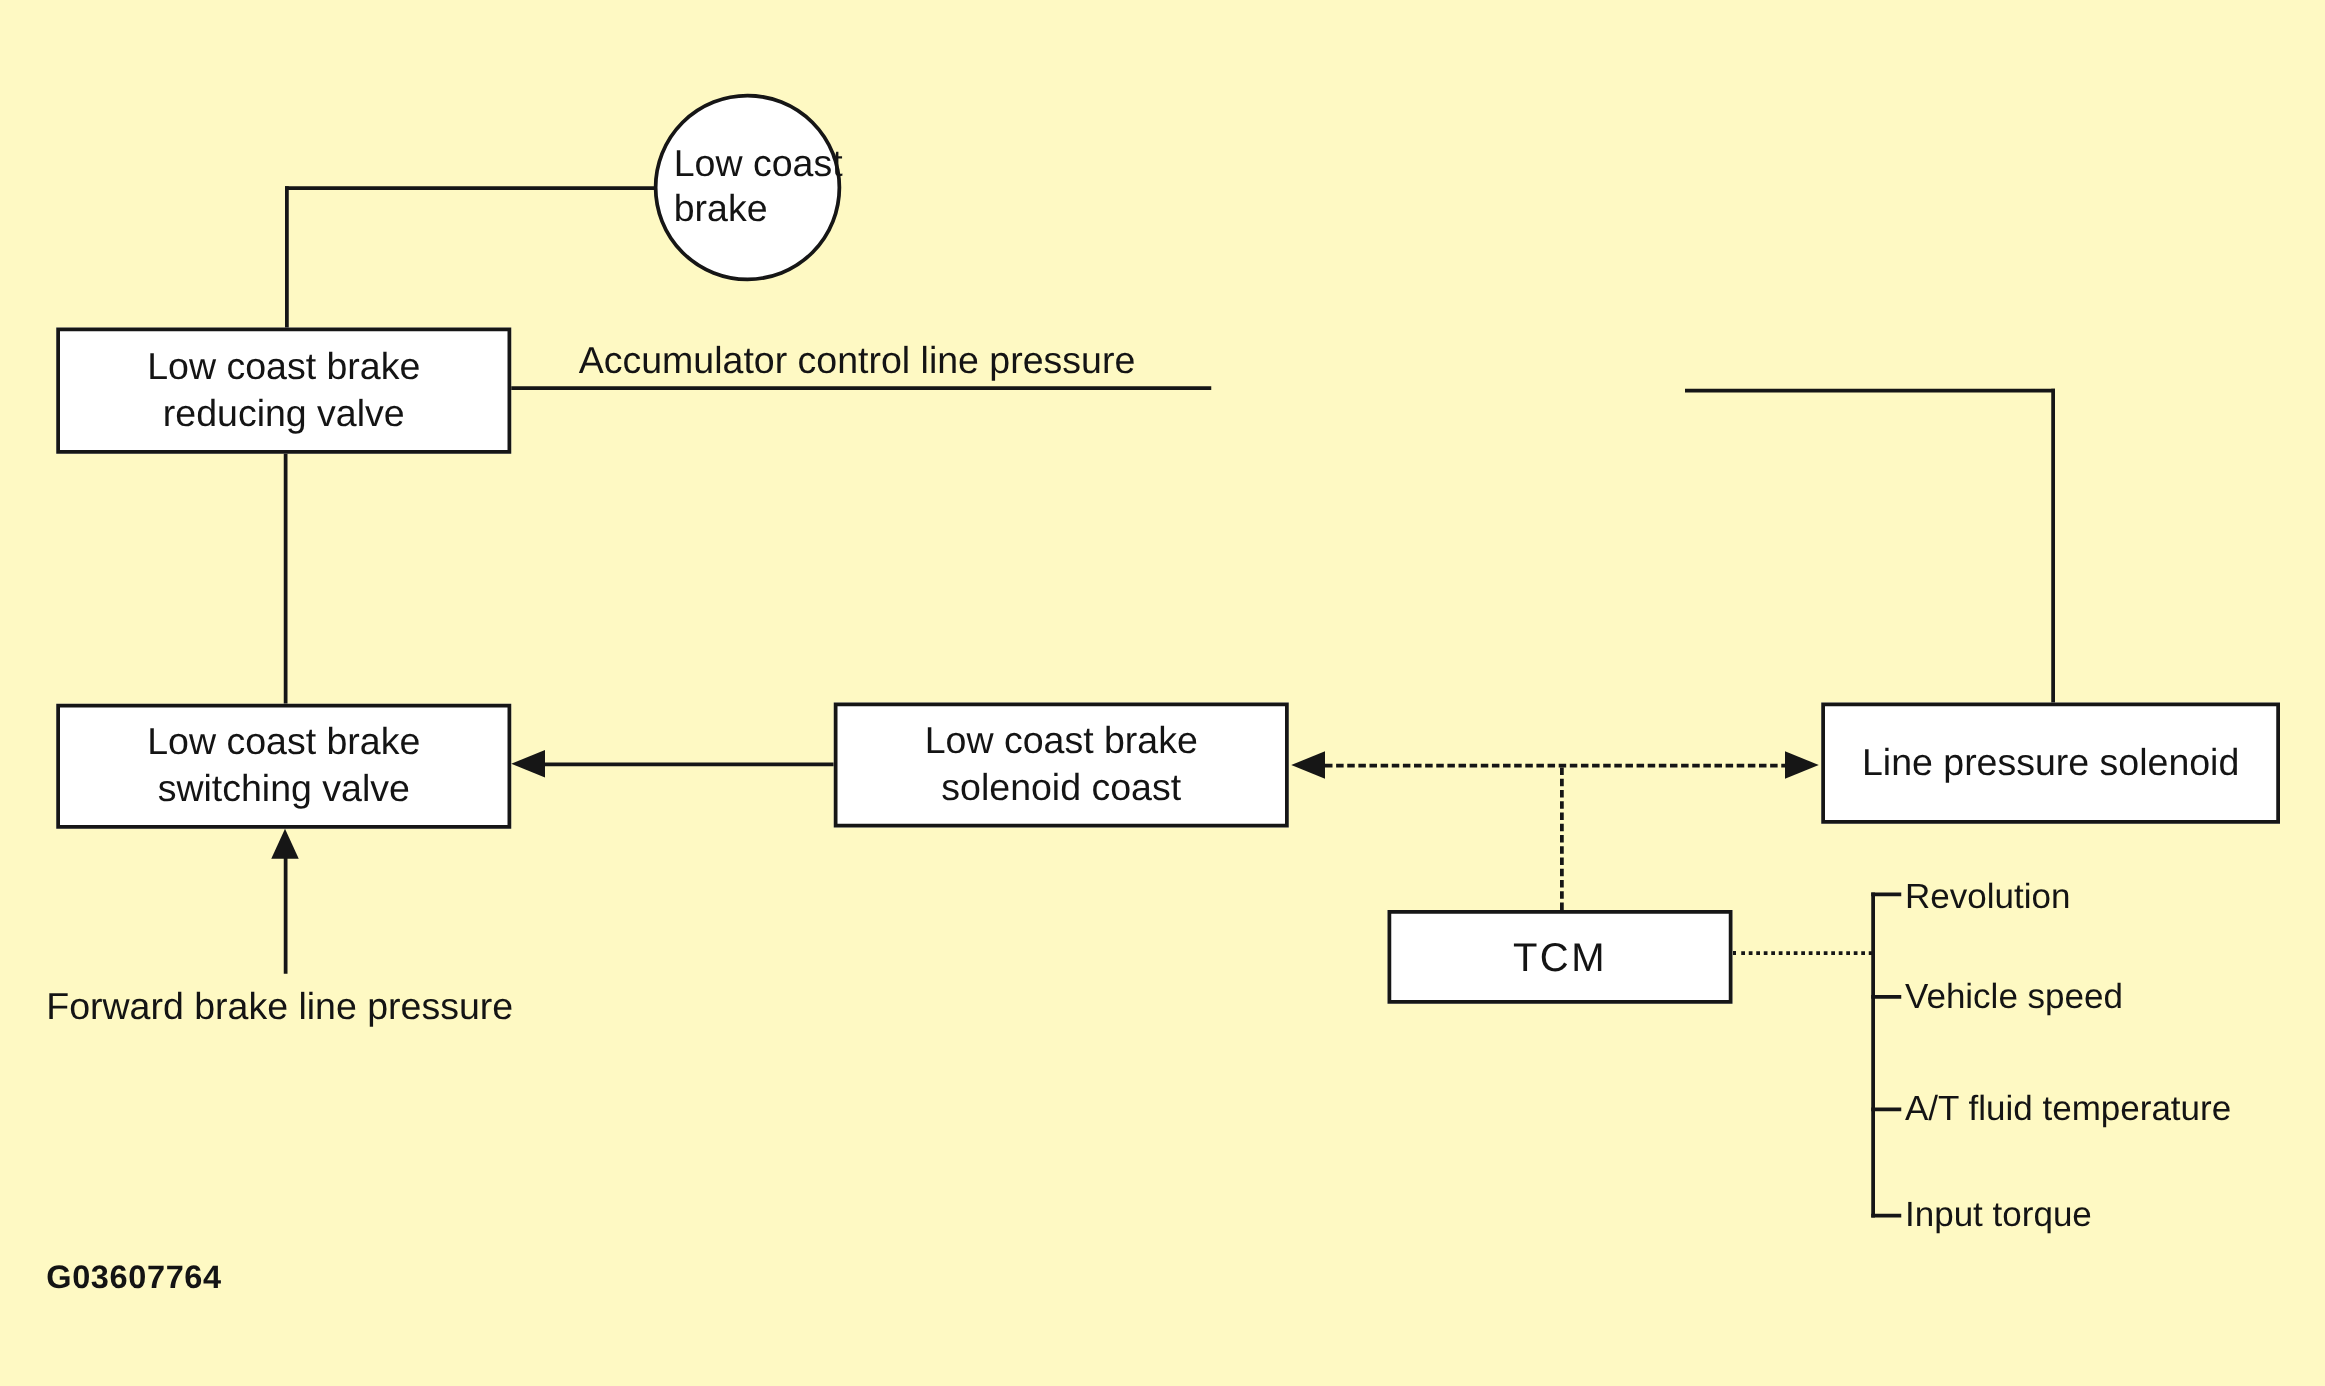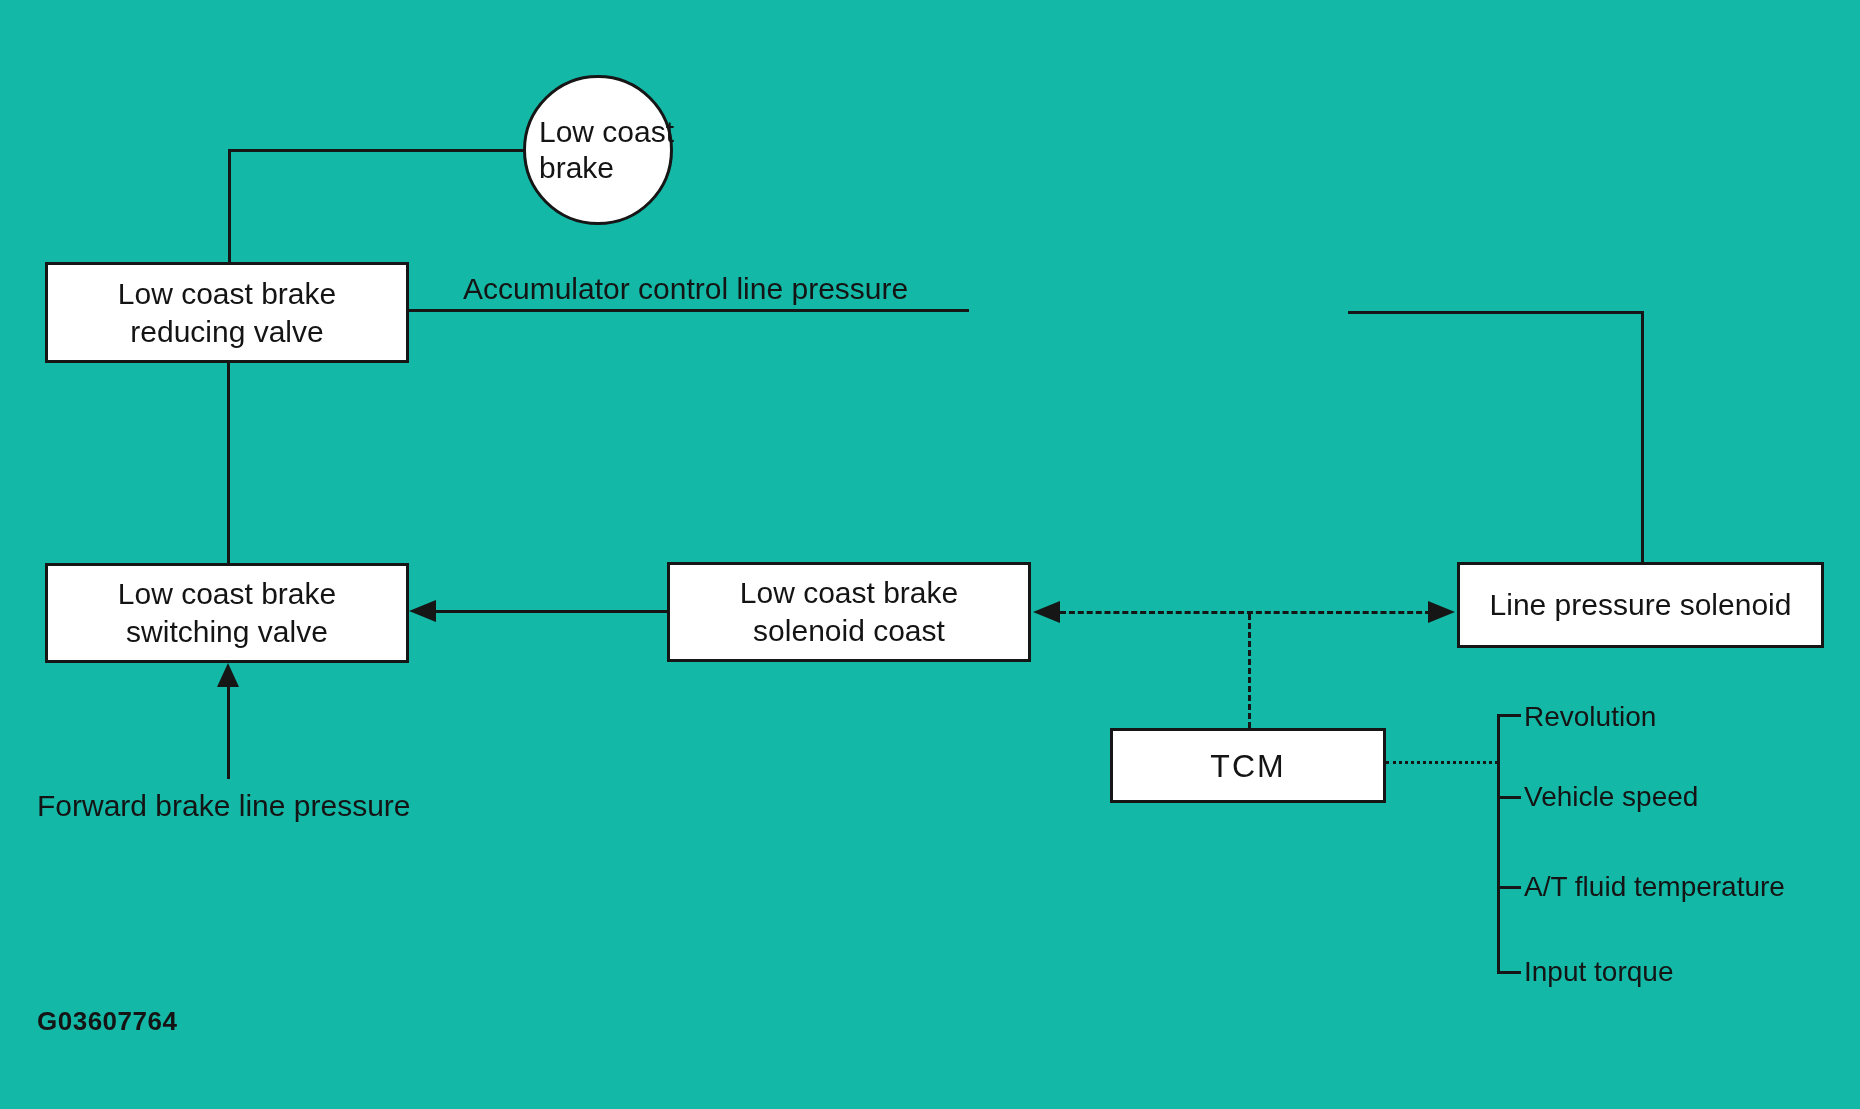--- a/index.html
+++ b/index.html
@@ -4,21 +4,21 @@
 <style>
   html, body {
     margin: 0;
     padding: 0;
     background: #ffffff;
   }
   .canvas {
     position: relative;
     width: 1860px;
     height: 1109px;
-    background: #14b8a6;
+    background: #fef9c3;
     font-family: "Liberation Sans", sans-serif;
     color: #141414;
     overflow: hidden;
   }
   .node {
     position: absolute;
     box-sizing: border-box;
     border: 3px solid #161616;
     background: #ffffff;
     display: flex;
@@ -153,21 +153,21 @@
     <span>Low coast brake</span>
     <span>solenoid coast</span>
   </div>
 
   <div class="arrow arrow-left" style="left:1033px; top:601px;"></div>
   <div class="hdash" style="left:1060px; top:611px; width:371px;"></div>
   <div class="arrow arrow-right" style="left:1428px; top:601px;"></div>
 
   <div class="vdash" style="left:1248px; top:614px; height:114px;"></div>
 
-  <div class="node" style="left:1457px; top:562px; width:367px; height:86px;">
+  <div class="node" style="left:1457px; top:562px; width:367px; height:97px;">
     <span>Line pressure solenoid</span>
   </div>
 
   <div class="vline" style="left:227px; top:685px; height:94px;"></div>
   <div class="arrow arrow-up" style="left:217px; top:663px;"></div>
   <div class="edge-label" style="left:37px; top:789px;">Forward brake line pressure</div>
 
   <div class="node" style="left:1110px; top:728px; width:276px; height:75px; font-size:32px;">
     <span class="tcm-label">TCM</span>
   </div>

